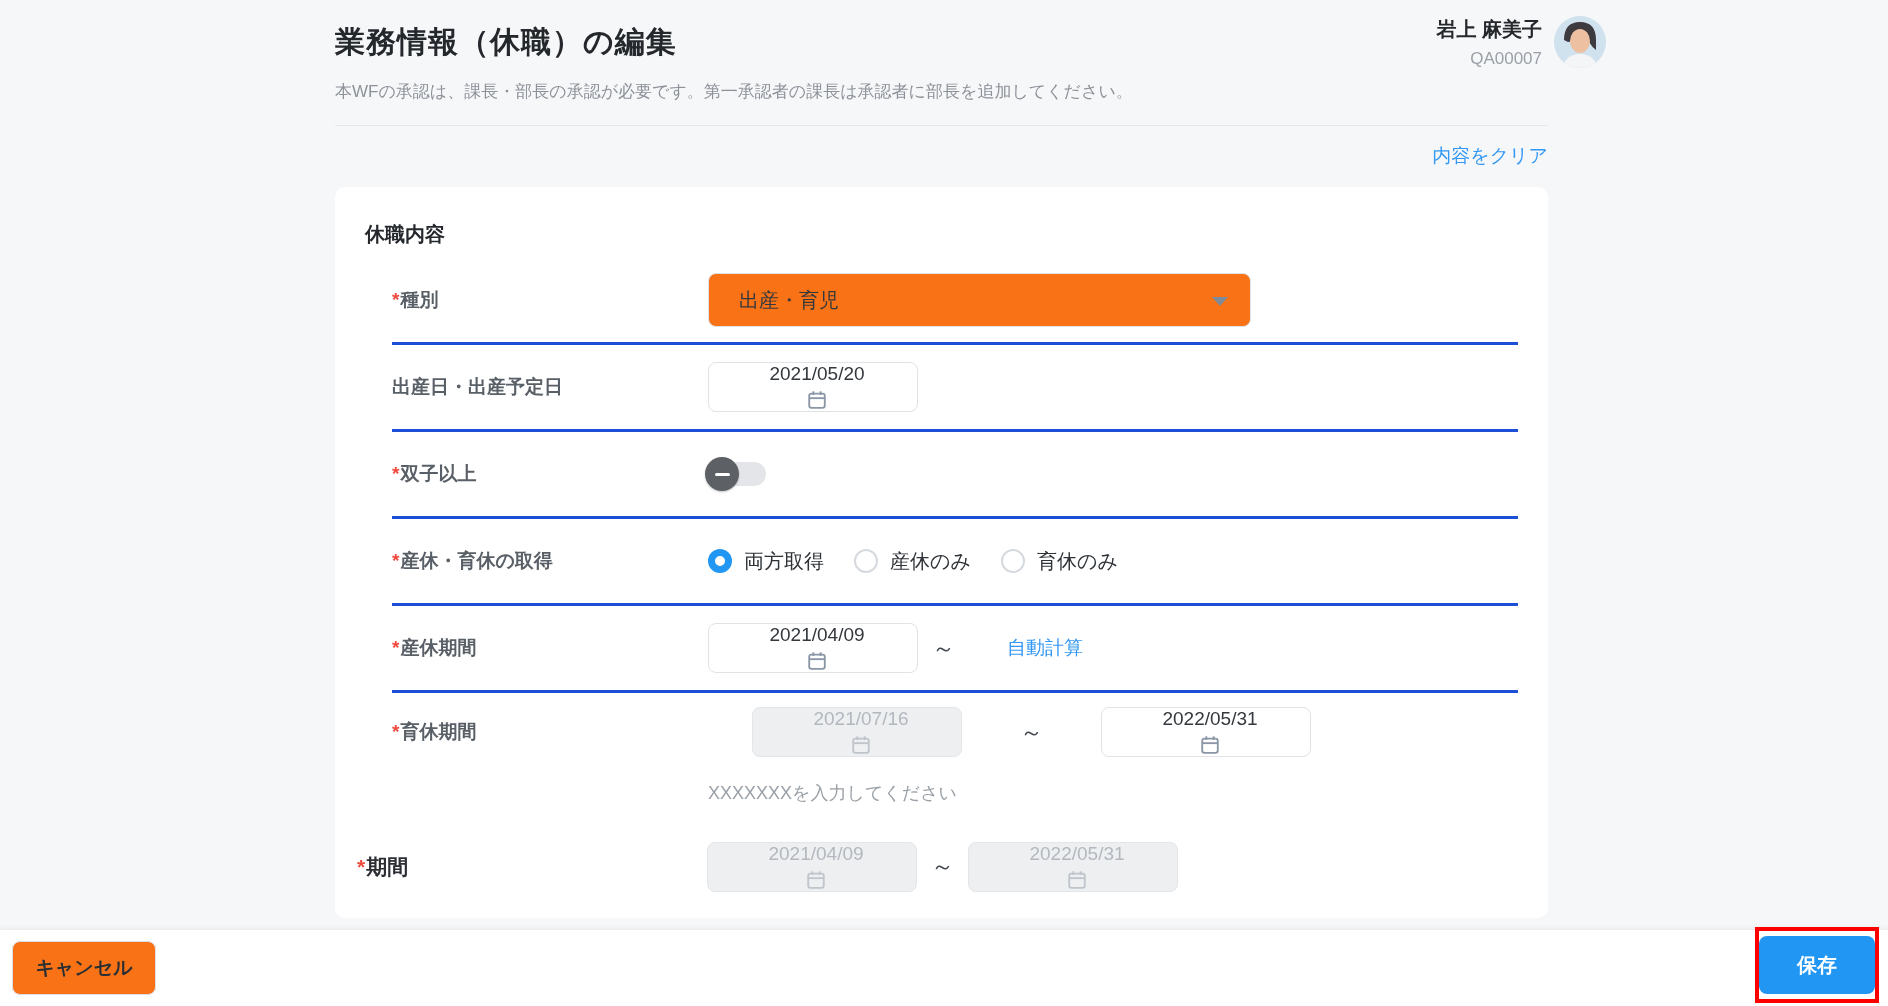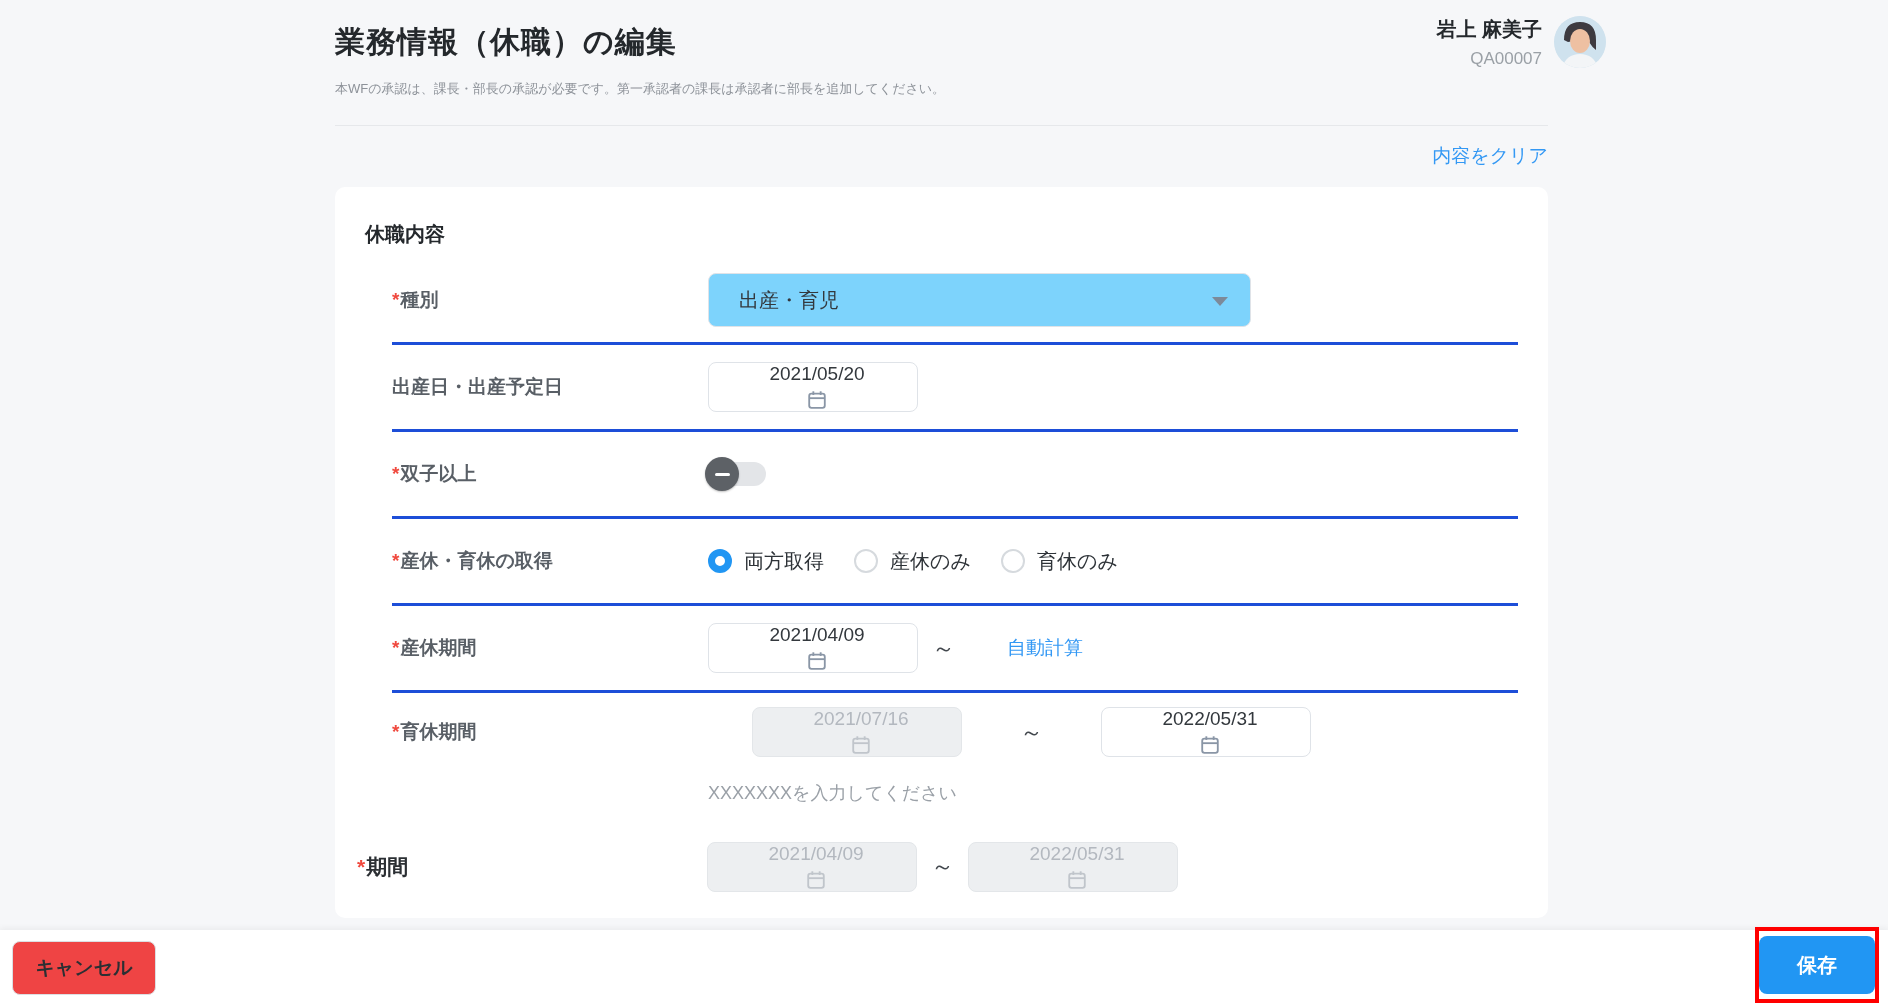--- a/index.html
+++ b/index.html
@@ -6,21 +6,21 @@
   html,body { width:1888px; height:1006px; }
   body {
     font-family:"Liberation Sans","DejaVu Sans",sans-serif;
     background:#f6f7f9;
     position:relative; overflow:hidden;
     color:#2b2f33;
   }
 
   
   .page-title { position:absolute; left:335px; top:22px; font-size:30px; font-weight:700; color:#24282c; letter-spacing:1px; }
-  .page-subtitle { position:absolute; left:335px; top:80px; font-size:13px; color:#8d9299; }
+  .page-subtitle { position:absolute; left:335px; top:80px; font-size:17px; color:#8d9299; }
   .header-divider { position:absolute; left:335px; top:125px; width:1213px; height:1px; background:#e6e8eb; }
 
   .user-block { position:absolute; top:16px; right:346px; text-align:right; }
   .user-name { font-size:20px; font-weight:700; color:#24282c; }
   .user-id { font-size:17px; color:#9aa0a6; margin-top:6px; }
   .avatar { position:absolute; top:16px; right:282px; width:52px; height:52px; border-radius:50%; overflow:hidden; background:#d8e7f0; }
 
   .clear-link { position:absolute; top:143px; right:340px; font-size:19px; color:#3398f4; cursor:pointer; }
 
   
@@ -29,21 +29,21 @@
 
   .rows { margin-top:10px; }
   .row { display:flex; align-items:center; min-height:87px; margin:0 30px 0 57px; border-bottom:3px solid #1d4ed8; }
   .row.no-border { border-bottom:none; }
   .row-label { width:316px; flex:0 0 316px; font-size:19px; font-weight:700; color:#595f66; }
   .req { color:#f0493e; margin-right:1px; }
   .row.top-level { margin-left:22px; }
   .row.top-level .row-label { width:350px; flex:0 0 350px; font-size:21px; color:#2b2f33; }
 
   
-  .select-box { position:relative; width:543px; height:54px; border:1px solid #dfe3e8; border-radius:8px; background:#7dd3fc; display:flex; align-items:center; padding:0 46px 0 30px; font-size:20px; color:#33383d; cursor:pointer; }
+  .select-box { position:relative; width:543px; height:54px; border:1px solid #dfe3e8; border-radius:8px; background:#f97316; display:flex; align-items:center; padding:0 46px 0 30px; font-size:20px; color:#33383d; cursor:pointer; }
   .select-arrow { position:absolute; right:22px; top:23px; width:0; height:0; border-left:8px solid transparent; border-right:8px solid transparent; border-top:9px solid #7d8a99; }
 
   
   .date-box { width:210px; height:50px; border:1px solid #dfe3e8; border-radius:8px; background:#fff; display:flex; align-items:center; justify-content:space-between; padding:0 14px 0 22px; font-size:19px; color:#33383d; cursor:text;flex-direction:column; }
   .date-box.disabled { background:#edeff1; border-color:#e3e6e9; color:#b3b8bf; cursor:default; }
   .cal-icon { width:22px; height:22px; flex:0 0 22px; }
   .tilde { margin:0 14px; font-size:23px; color:#42474d; }
   .auto-link { margin-left:38px; font-size:19px; color:#3398f4; cursor:pointer; }
   .helper { flex:0 0 100%; margin:-20px 0 18px 316px; font-size:18px; color:#9aa0a7; }
 
@@ -55,21 +55,21 @@
 
   
   .radio-group { display:flex; align-items:center; }
   .radio-item { display:flex; align-items:center; margin-right:30px; cursor:pointer; }
   .radio-circle { width:24px; height:24px; border-radius:50%; background:#fff; border:2px solid #d6dade; }
   .radio-circle.checked { border:7px solid #2196f3; }
   .radio-label { margin-left:12px; font-size:20px; color:#2e3338; }
 
   
   .footer-bar { position:absolute; left:0; bottom:0; width:1888px; height:76px; background:#ffffff; box-shadow:0 -2px 6px rgba(0,0,0,.05); }
-  .cancel-button { position:absolute; left:12px; top:11px; width:144px; height:54px; background:#ef4444; border:1px solid #dcdfe3; border-radius:8px; font-size:19px; font-weight:700; color:#2b2f33; display:flex; align-items:center; justify-content:center; cursor:pointer; }
+  .cancel-button { position:absolute; left:12px; top:11px; width:144px; height:54px; background:#f97316; border:1px solid #dcdfe3; border-radius:8px; font-size:19px; font-weight:700; color:#2b2f33; display:flex; align-items:center; justify-content:center; cursor:pointer; }
   .save-highlight { position:absolute; right:9px; bottom:3px; width:124px; height:76px; border:4px solid #ff0000; display:flex; align-items:center; justify-content:center; }
   .save-button { width:126px; height:58px; background:#2196f3; border:none; border-radius:8px; font-size:20px; font-weight:700; color:#ffffff; display:flex; align-items:center; justify-content:center; cursor:pointer; font-family:inherit; }
 </style>
 </head>
 <body>
 
 <div class="page-title">業務情報（休職）の編集</div>
 <div class="page-subtitle">本WFの承認は、課長・部長の承認が必要です。第一承認者の課長は承認者に部長を追加してください。</div>
 
 <div class="user-block">

